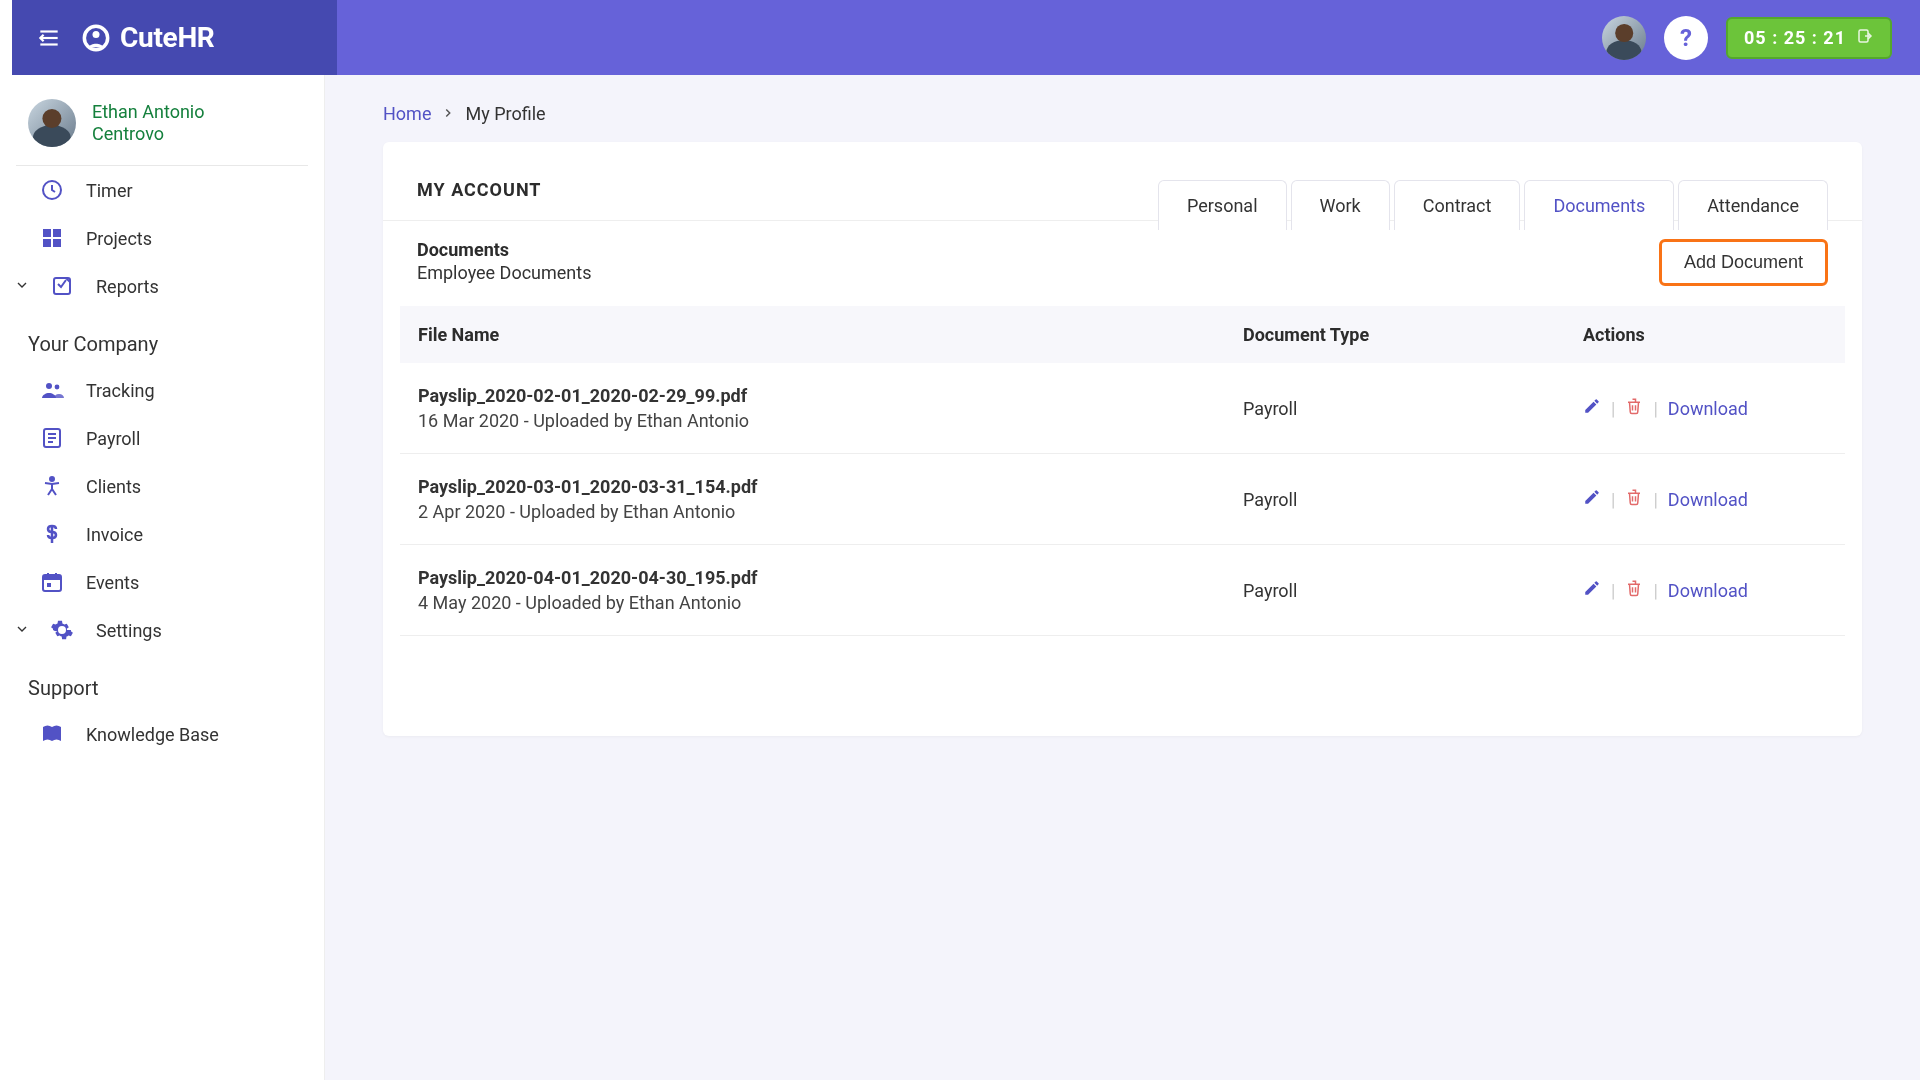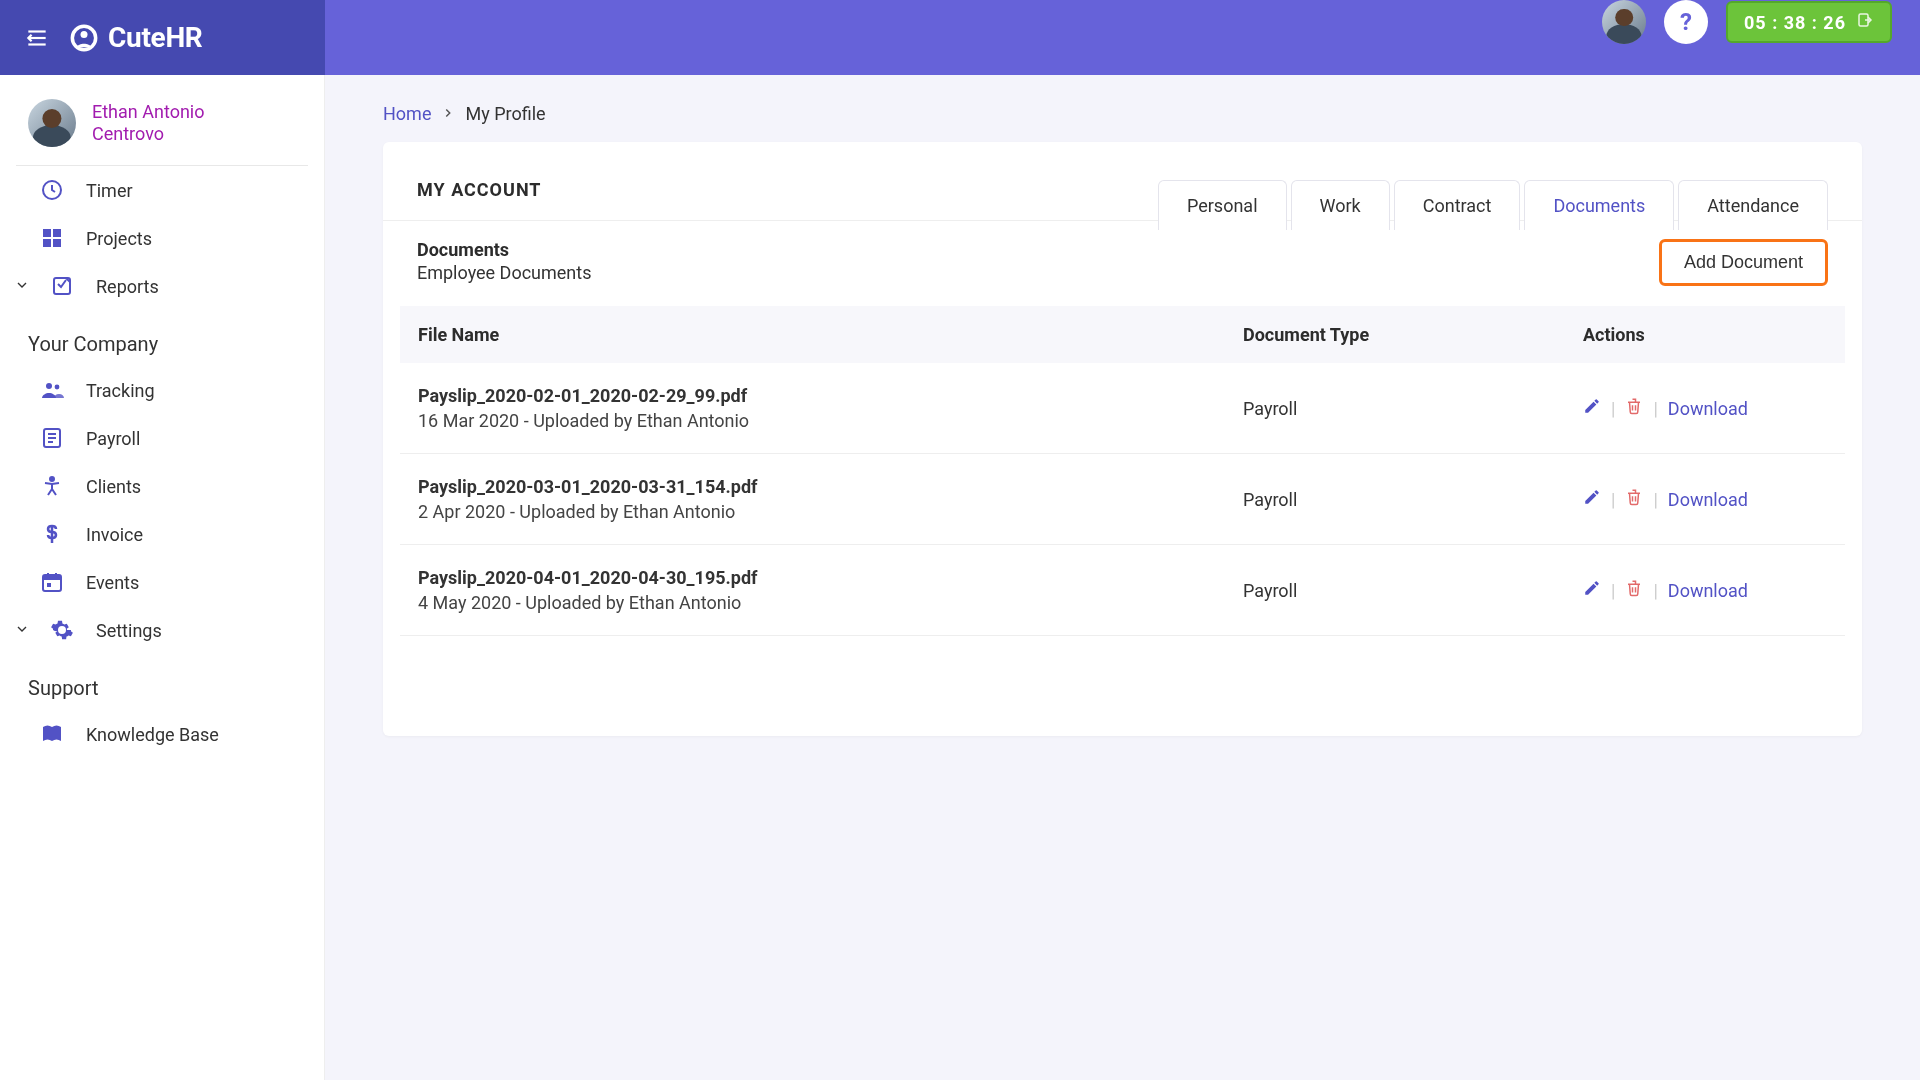--- a/index.html
+++ b/index.html
@@ -9,25 +9,25 @@
     width: 1920px;
     height: 1080px;
     overflow: hidden;
     color: #2c2c2c;
   }
   .app { display: flex; width: 100%; height: 100%; }
 
   
   .header {
     position: fixed;
-    top: 0; left: 0; right: 0;
+    top: 0; left: 12px; right: 0;
     height: 75px;
     background: #6662d9;
     display: flex;
-    align-items: flex-start;
+    align-items: center;
     z-index: 10;
   }
   .header-left {
     width: 325px;
     height: 100%;
     background: #4549b0;
     display: flex;
     align-items: center;
     padding: 0 24px;
     gap: 20px;
@@ -111,21 +111,21 @@
     height: 100%;
     padding-top: 75px;
     border-right: 1px solid #eee;
     overflow-y:auto;
   }
   .profile-row {
     display:flex; align-items:center; gap:16px;
     padding: 24px 28px 18px 28px;
   }
   .profile-row .avatar-sm { width:48px; height:48px; }
-  .profile-name { font-size:18px; color:#a21caf; line-height:1.25; }
+  .profile-name { font-size:18px; color:#15803d; line-height:1.25; }
   .profile-hr { border:none; border-top:1px solid #e8e8e8; margin: 0 16px; }
 
   .section-label {
     font-size: 20px;
     color:#333;
     padding: 22px 28px 10px 28px;
   }
   .nav-list { list-style:none; padding: 0 6px; }
   .nav-item {
     display:flex; align-items:center;
@@ -263,21 +263,21 @@
             <path d="M6 20c1-4 11-4 12 0" fill="#fff"></path>
           </svg>
         </span>
         <span>CuteHR</span>
       </div>
     </div>
     <div class="header-right">
       <div class="avatar-sm"></div>
       <div class="help-btn">?</div>
       <div class="timer-pill">
-        <span>05 : 38 : 26</span>
+        <span>05 : 25 : 21</span>
         <span class="timer-icon">
           <svg width="18" height="18" viewBox="0 0 24 24" fill="none" stroke="#fff" stroke-width="2">
             <rect x="4" y="4" width="12" height="16" rx="2"></rect>
               <path d="M20 12h-8"></path>
               <polyline points="16,8 20,12 16,16"></polyline>
           </svg>
         </span>
       </div>
     </div>
   </div>

